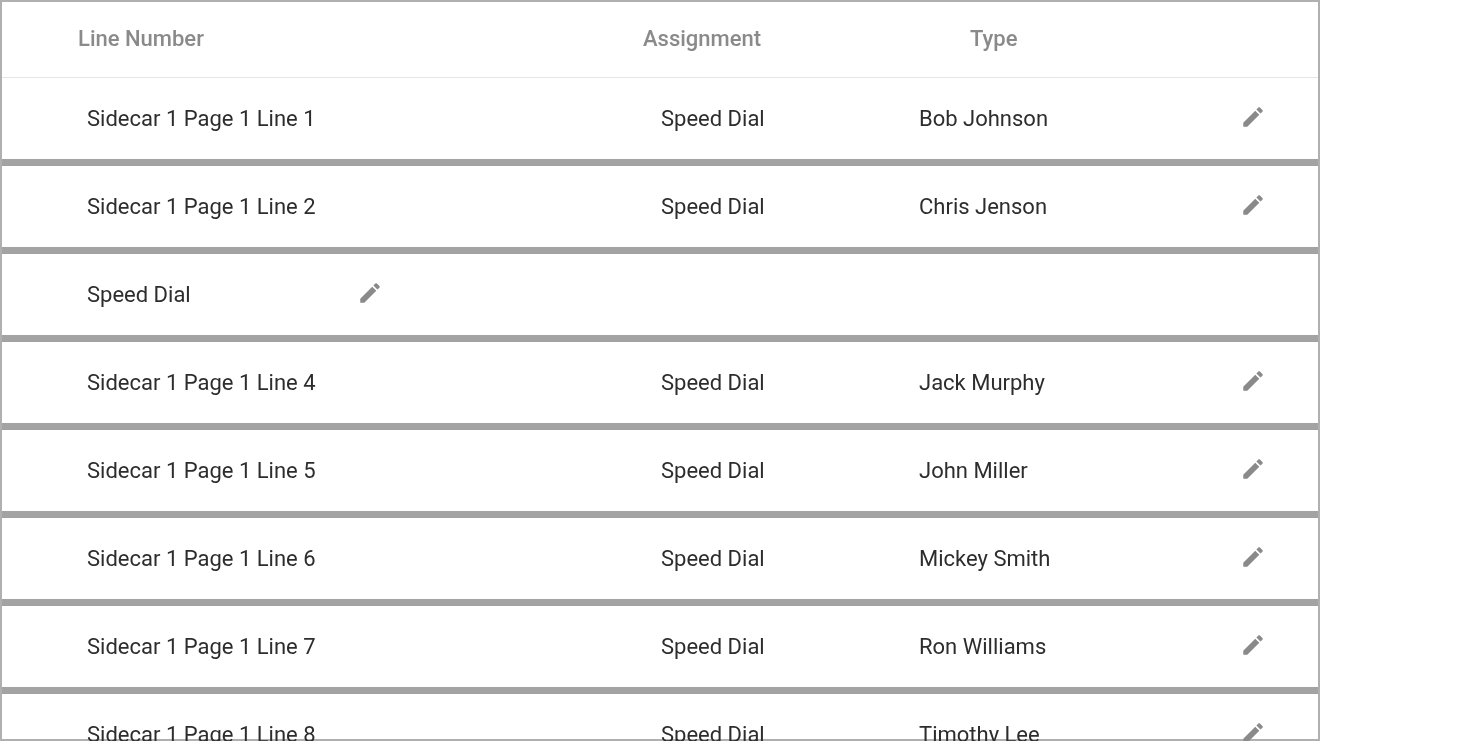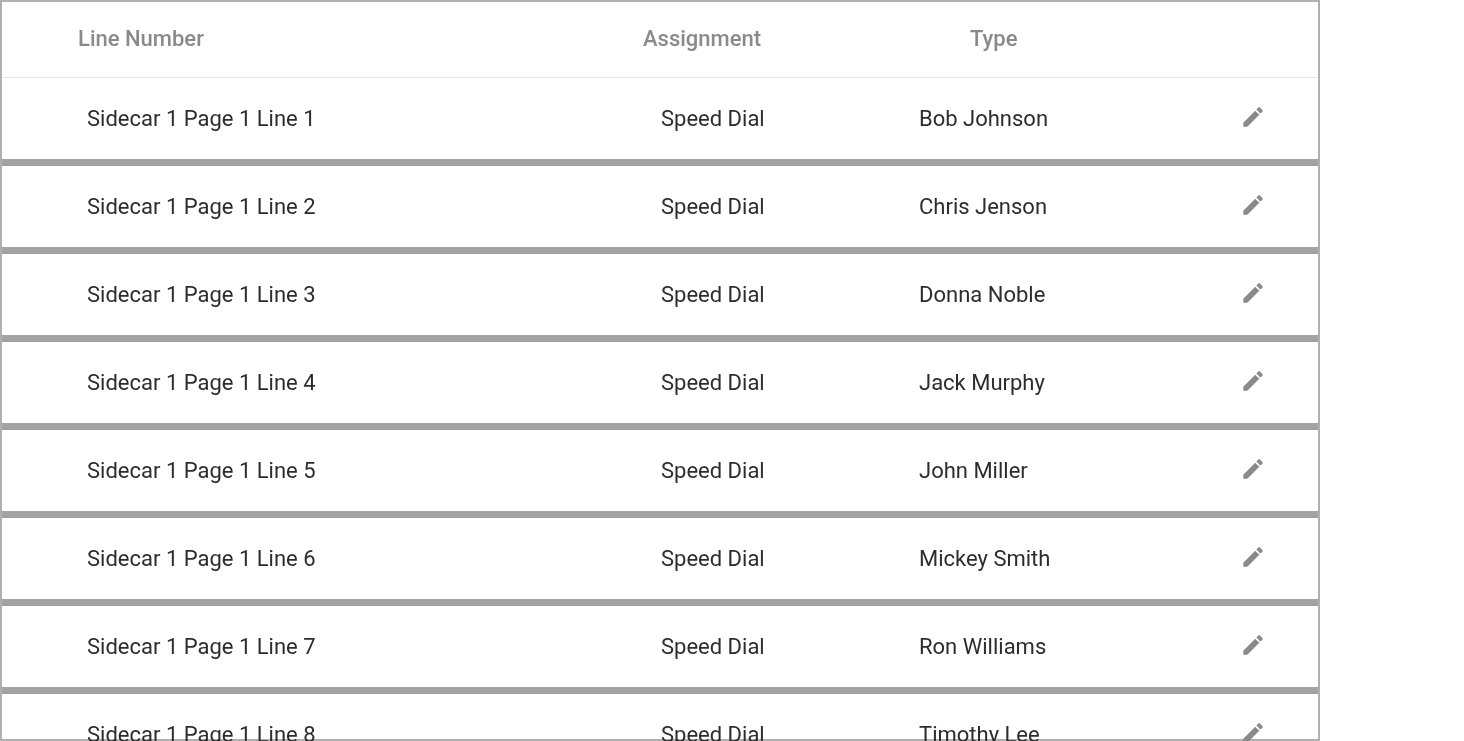--- a/index.html
+++ b/index.html
@@ -111,23 +111,21 @@
           <div class="data-cell cell-assignment">Chris Jenson</div>
           <div class="cell-action">
             <button class="edit-btn">
               <span><svg viewBox="0 0 24 24">
                   <path d="M3 17.25V21h3.75L17.81 9.94l-3.75-3.75L3 17.25zM20.71 7.04c.39-.39.39-1.02 0-1.41l-2.34-2.34c-.39-.39-1.02-.39-1.41 0l-1.83 1.83 3.75 3.75 1.83-1.83z"></path>
                 </svg></span>
             </button>
           </div>
         </div>
         <div class="data-row">
-          <div class="data-cell cell-line-number">Sidecar 1 Page 1 Line 3</div>
           <div class="data-cell cell-type">Speed Dial</div>
-          <div class="data-cell cell-assignment">Donna Noble</div>
           <div class="cell-action">
             <button class="edit-btn">
               <span><svg viewBox="0 0 24 24">
                   <path d="M3 17.25V21h3.75L17.81 9.94l-3.75-3.75L3 17.25zM20.71 7.04c.39-.39.39-1.02 0-1.41l-2.34-2.34c-.39-.39-1.02-.39-1.41 0l-1.83 1.83 3.75 3.75 1.83-1.83z"></path>
                 </svg></span>
             </button>
           </div>
         </div>
         <div class="data-row">
           <div class="data-cell cell-line-number">Sidecar 1 Page 1 Line 4</div>

